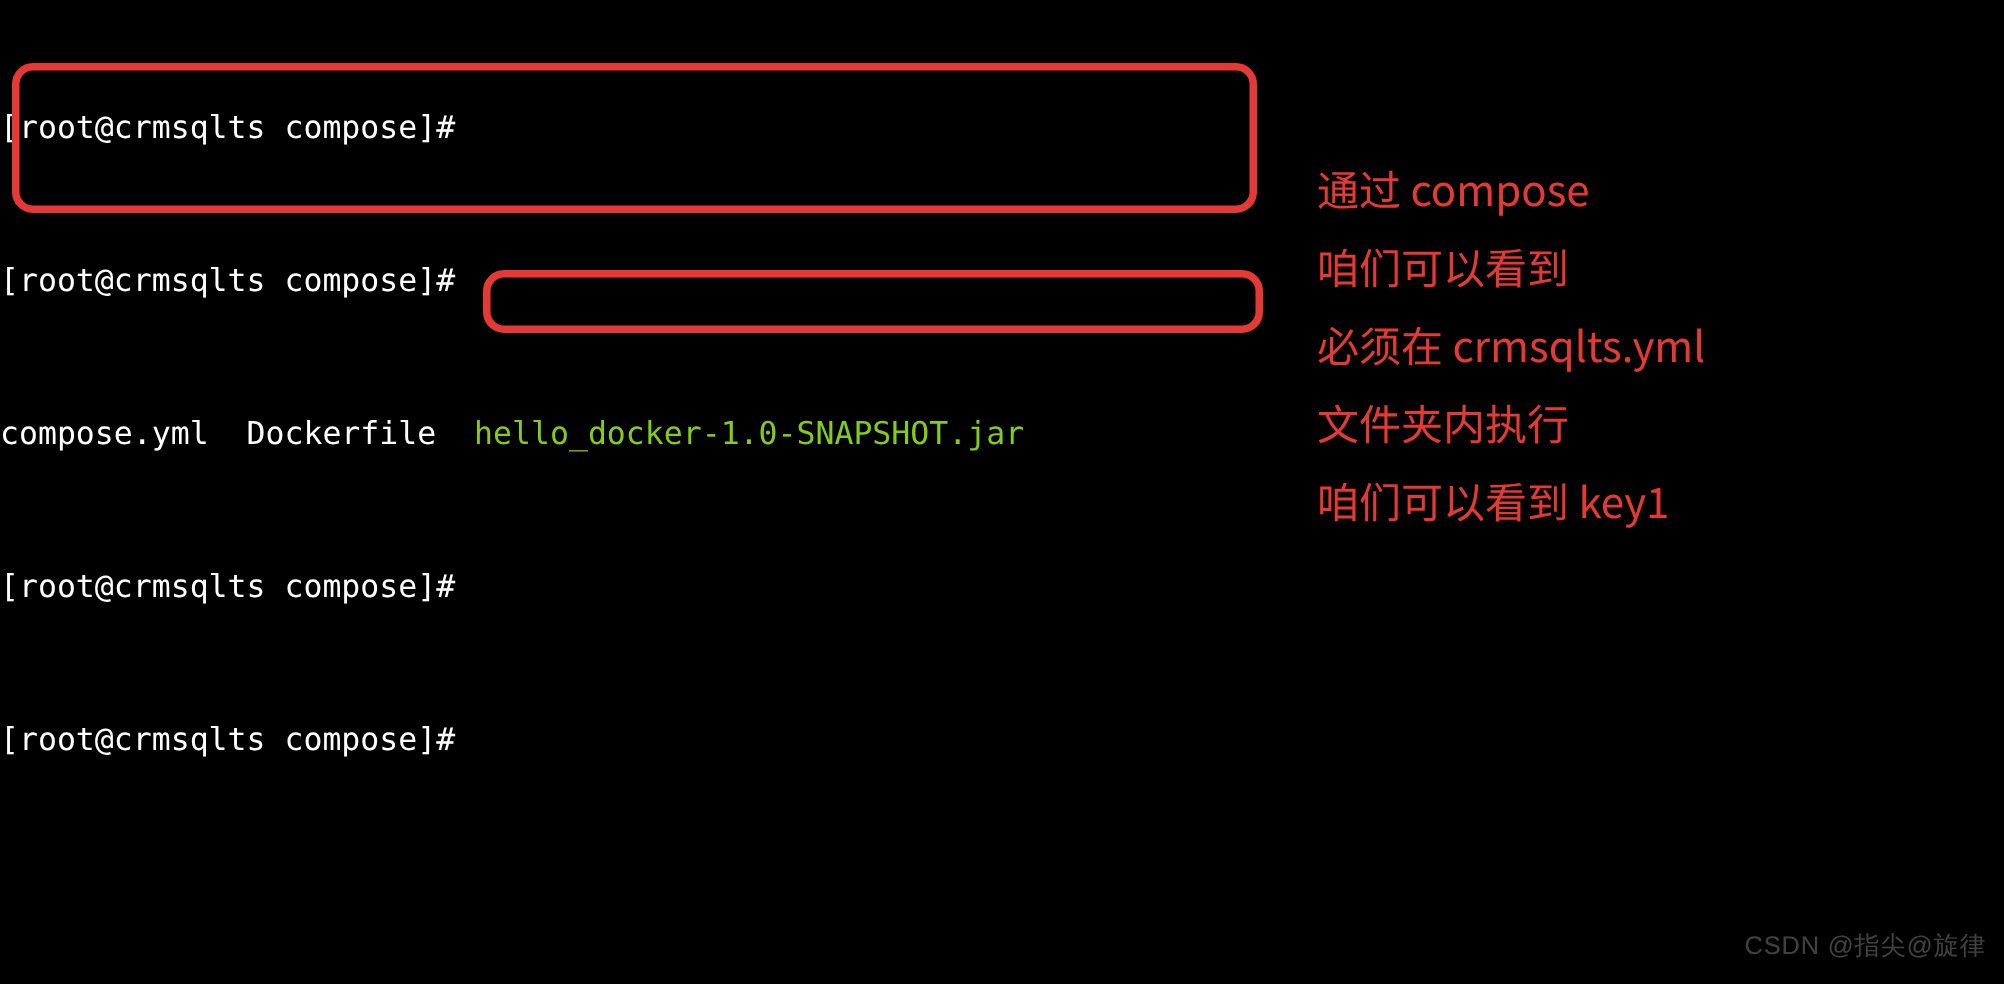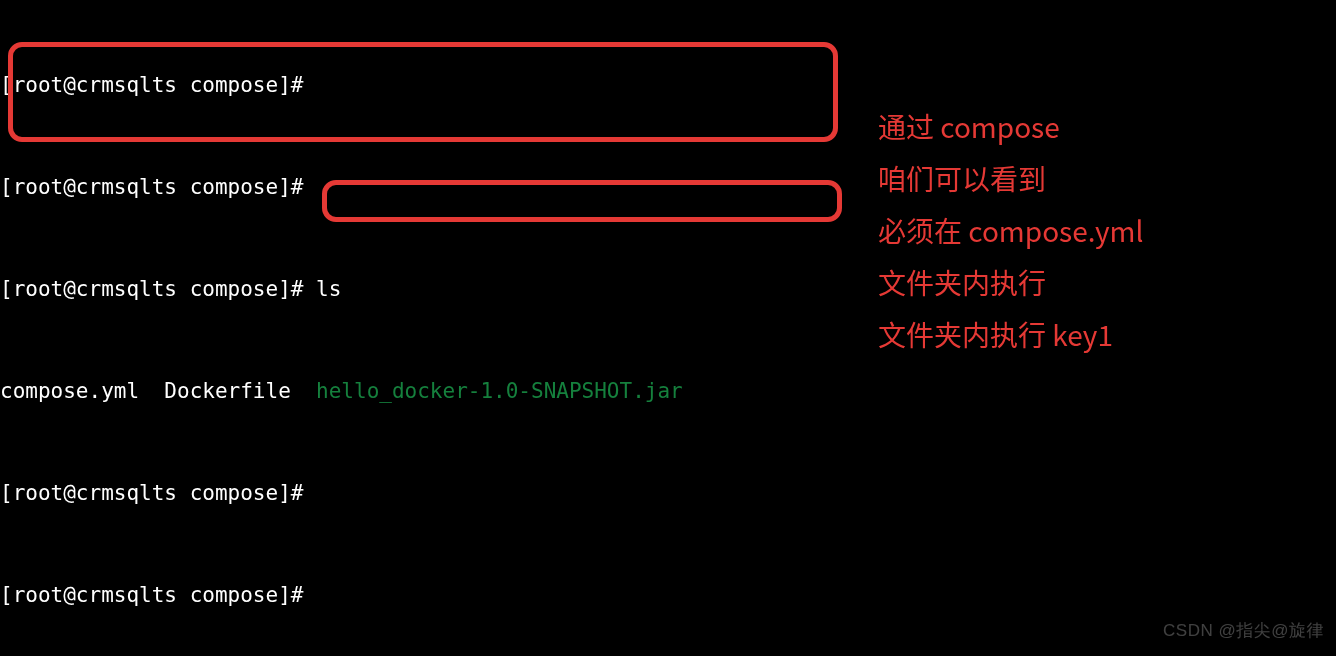--- a/index.html
+++ b/index.html
@@ -17,21 +17,21 @@
   }
   .term {
     position: relative;
     white-space: pre;
     padding: 0;
   }
   .line {
     display: block;
     white-space: pre;
   }
-  .red { color: #15803d; }
+  .red { color: #84cc16; }
 
   .box {
     position: absolute;
     border: 5px solid #e53935;
     border-radius: 14px;
     box-sizing: border-box;
     pointer-events: none;
   }
   .box1 {
     top: 42px;
@@ -67,38 +67,37 @@
     font-size: 17px;
     letter-spacing: 0.5px;
   }
 </style>
 </head>
 <body>
 
 <div class="term">
   <span class="line">[root@crmsqlts compose]#</span>
   <span class="line">[root@crmsqlts compose]#</span>
-  <span class="line"><span>[root@crmsqlts compose]# </span><span>ls</span></span>
   <span class="line"><span>compose.yml  Dockerfile  </span><span class="red">hello_docker-1.0-SNAPSHOT.jar</span></span>
   <span class="line">[root@crmsqlts compose]#</span>
   <span class="line">[root@crmsqlts compose]#</span>
   
   
   
   
   
   
   
   
 </div>
 
 <div class="box box1"></div>
 <div class="box box2"></div>
 
 <div class="annot">
   <div>通过 compose</div>
   <div>咱们可以看到</div>
-  <div>必须在 compose.yml</div>
+  <div>必须在 crmsqlts.yml</div>
   <div>文件夹内执行</div>
-  <div>文件夹内执行 key1</div>
+  <div>咱们可以看到 key1</div>
 </div>
 
 <div class="watermark">CSDN @指尖@旋律</div>
 
 </body></html>

